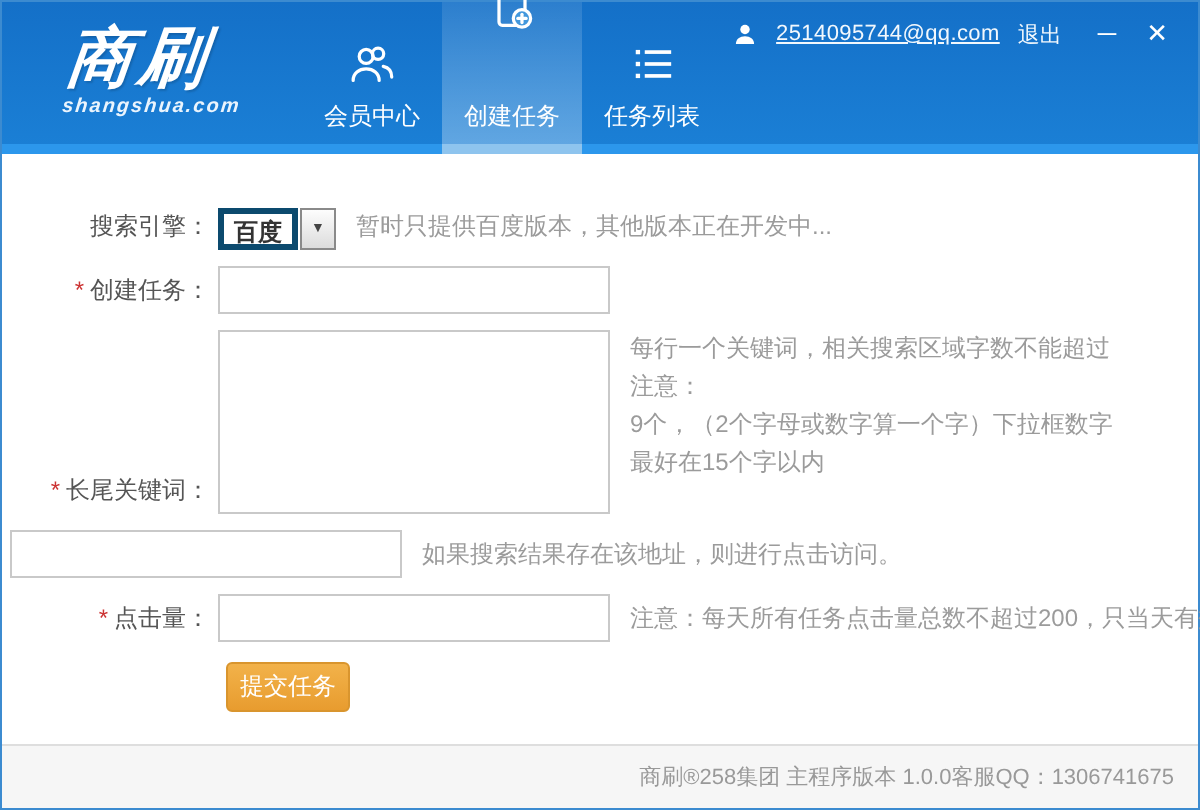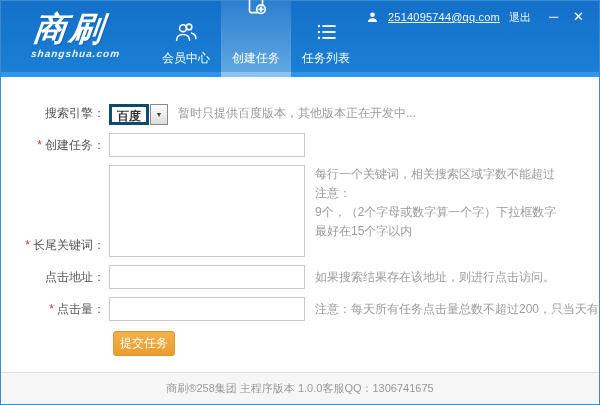--- a/index.html
+++ b/index.html
@@ -108,21 +108,21 @@
     width: 62px; height: 25px; border: 1px solid #d9952e; border-radius: 3px;
     background: linear-gradient(180deg, #f2b24a 0%, #e89c2f 100%);
     color: #fff; font-size: 12px; font-weight: normal; cursor: pointer;
     font-family: "Liberation Sans", sans-serif;
   }
 
   
   .footer {
     height: 32px; flex-shrink: 0;
     border-top: 1px solid #dedede; background: #f6f6f6;
-    display: flex; align-items: center; justify-content: center;
+    display: flex; align-items: center; justify-content: flex-end;
     padding: 0 12px; font-size: 11px; color: #999;
   }
 
   svg { display: block; }
 </style>
 </head>
 <body>
 
 <div class="window">
 
@@ -220,21 +220,20 @@
         <div class="note-block">
           <div>每行一个关键词，相关搜索区域字数不能超过</div>
           <div>注意：</div>
           <div>9个，（2个字母或数字算一个字）下拉框数字</div>
           <div>最好在15个字以内</div>
         </div>
       </div>
     </div>
 
     <div class="form-row">
-      <div class="label-cell">点击地址：</div>
       <div class="ctrl-cell">
         <input class="text-input" type="text" value="" style="">
         <div class="note">如果搜索结果存在该地址，则进行点击访问。</div>
       </div>
     </div>
 
     <div class="form-row">
       <div class="label-cell">
         <span class="req">*</span><span>点击量：</span>
       </div>

